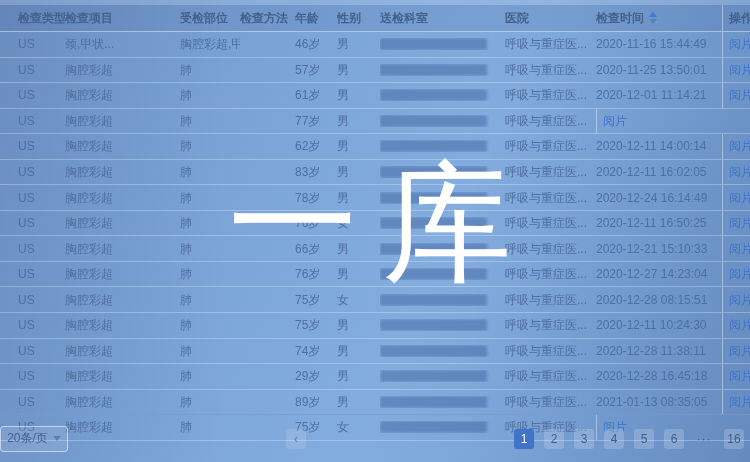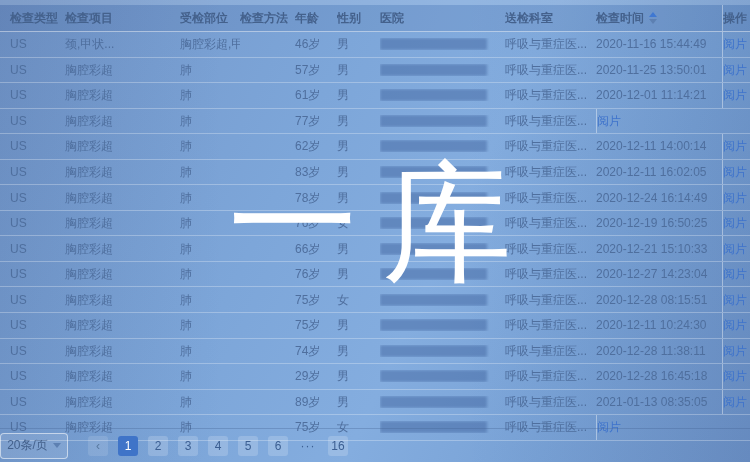--- a/index.html
+++ b/index.html
@@ -27,35 +27,36 @@
     border-bottom:1px solid rgba(255,255,255,0.45);
   }
   .th{
     font-size:12px;
     font-weight:700;
     color:#44618c;
     white-space:nowrap;overflow:hidden;
     line-height:26px;
     display:flex;align-items:center;
   }
-  .th:first-child,.td:first-child{padding-left:10px;text-align:center;}
+  .th:first-child,.td:first-child{padding-left:18px;text-align:center;}
   .tbody{position:relative;}
   .tr{
     height:24.55px;
     border-bottom:1px solid rgba(255,255,255,0.28);
   }
   .td{
     font-size:12px;
     color:#4f6f9e;
     white-space:nowrap;overflow:hidden;
     line-height:24px;
     display:flex;align-items:center;
   }
   .td.op,.th.op{
     border-left:1px solid rgba(255,255,255,0.40);
+    padding-left:6px;
     align-self:stretch;
     height:100%;
   }
   .action-link{
     color:#3e73cc;
     cursor:pointer;
     font-size:12px;
   }
   .redact{
     width:107px;height:12px;
@@ -72,23 +73,23 @@
     border-left:4px solid transparent;border-right:4px solid transparent;
     border-bottom:5px solid #3f78d2;
   }
   .caret-down{
     width:0;height:0;
     border-left:4px solid transparent;border-right:4px solid transparent;
     border-top:5px solid #5d80b2;
   }
   .footer{
     position:absolute;left:0;right:0;bottom:0;
-    height:34px;
+    height:48px;
     border-top:1px solid rgba(70,100,150,0.35);
-    display:flex;align-items:center;justify-content:flex-start;
+    display:flex;align-items:center;justify-content:space-between;
     gap:10px;
     padding-right:6px;
     box-sizing:border-box;
   }
   .page-size-select{
     width:66px;height:24px;
     border:1px solid rgba(255,255,255,0.55);
     border-radius:4px;
     background:rgba(255,255,255,0.10);
     display:flex;align-items:center;justify-content:center;
@@ -147,24 +148,24 @@
       <div class="th">
         <span>检查方法</span>
       </div>
       <div class="th">
         <span>年龄</span>
       </div>
       <div class="th">
         <span>性别</span>
       </div>
       <div class="th">
+        <span>送检科室</span>
+      </div>
+      <div class="th">
         <span>医院</span>
-      </div>
-      <div class="th">
-        <span>送检科室</span>
       </div>
       <div class="th">
         <span>检查时间</span>
         <span class="sort-carets">
           <span class="caret-up"></span>
           <span class="caret-down"></span>
         </span>
       </div>
       <div class="th op">
         <span>操作</span>
@@ -287,21 +288,21 @@
         <div class="td">US</div>
         <div class="td">胸腔彩超</div>
         <div class="td">肺</div>
         <div class="td"></div>
         <div class="td">76岁</div>
         <div class="td">女</div>
         <div class="td">
           <div class="redact"></div>
         </div>
         <div class="td">呼吸与重症医...</div>
-        <div class="td">2020-12-19 16:50:25</div>
+        <div class="td">2020-12-11 16:50:25</div>
         <div class="td op">
           <span class="action-link">阅片</span>
         </div>
       </div>
       <div class="tr grid">
         <div class="td">US</div>
         <div class="td">胸腔彩超</div>
         <div class="td">肺</div>
         <div class="td"></div>
         <div class="td">66岁</div>

